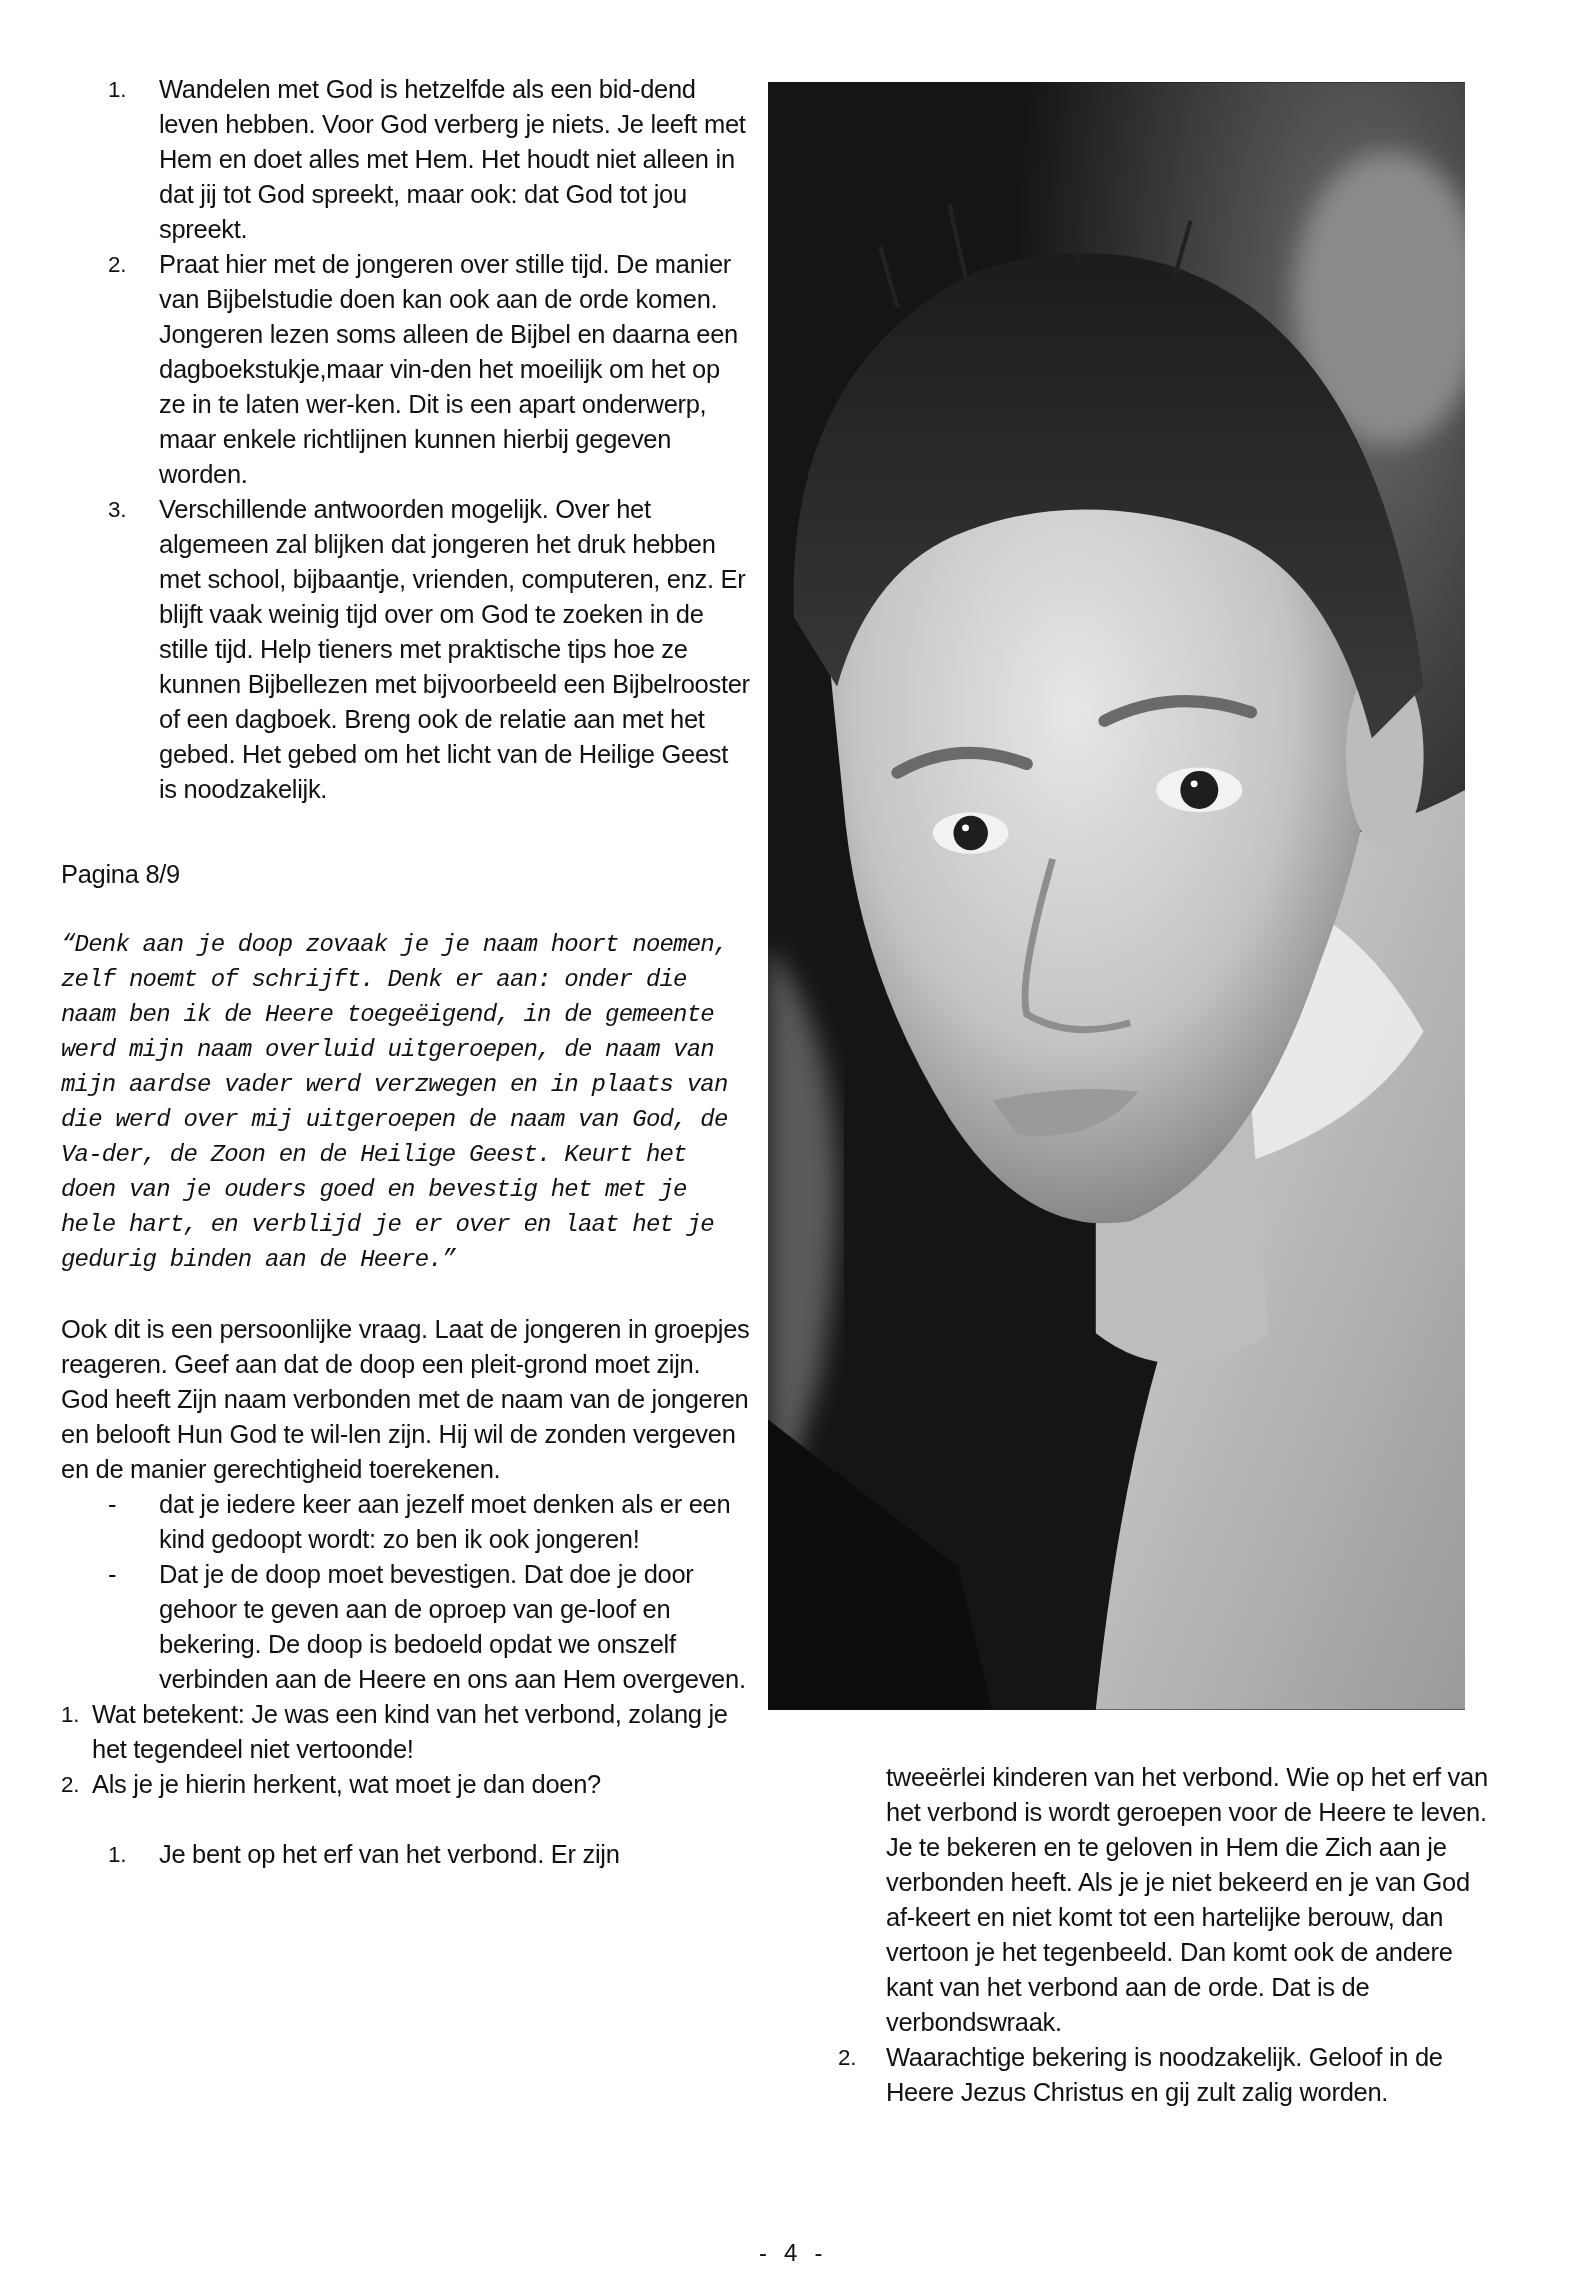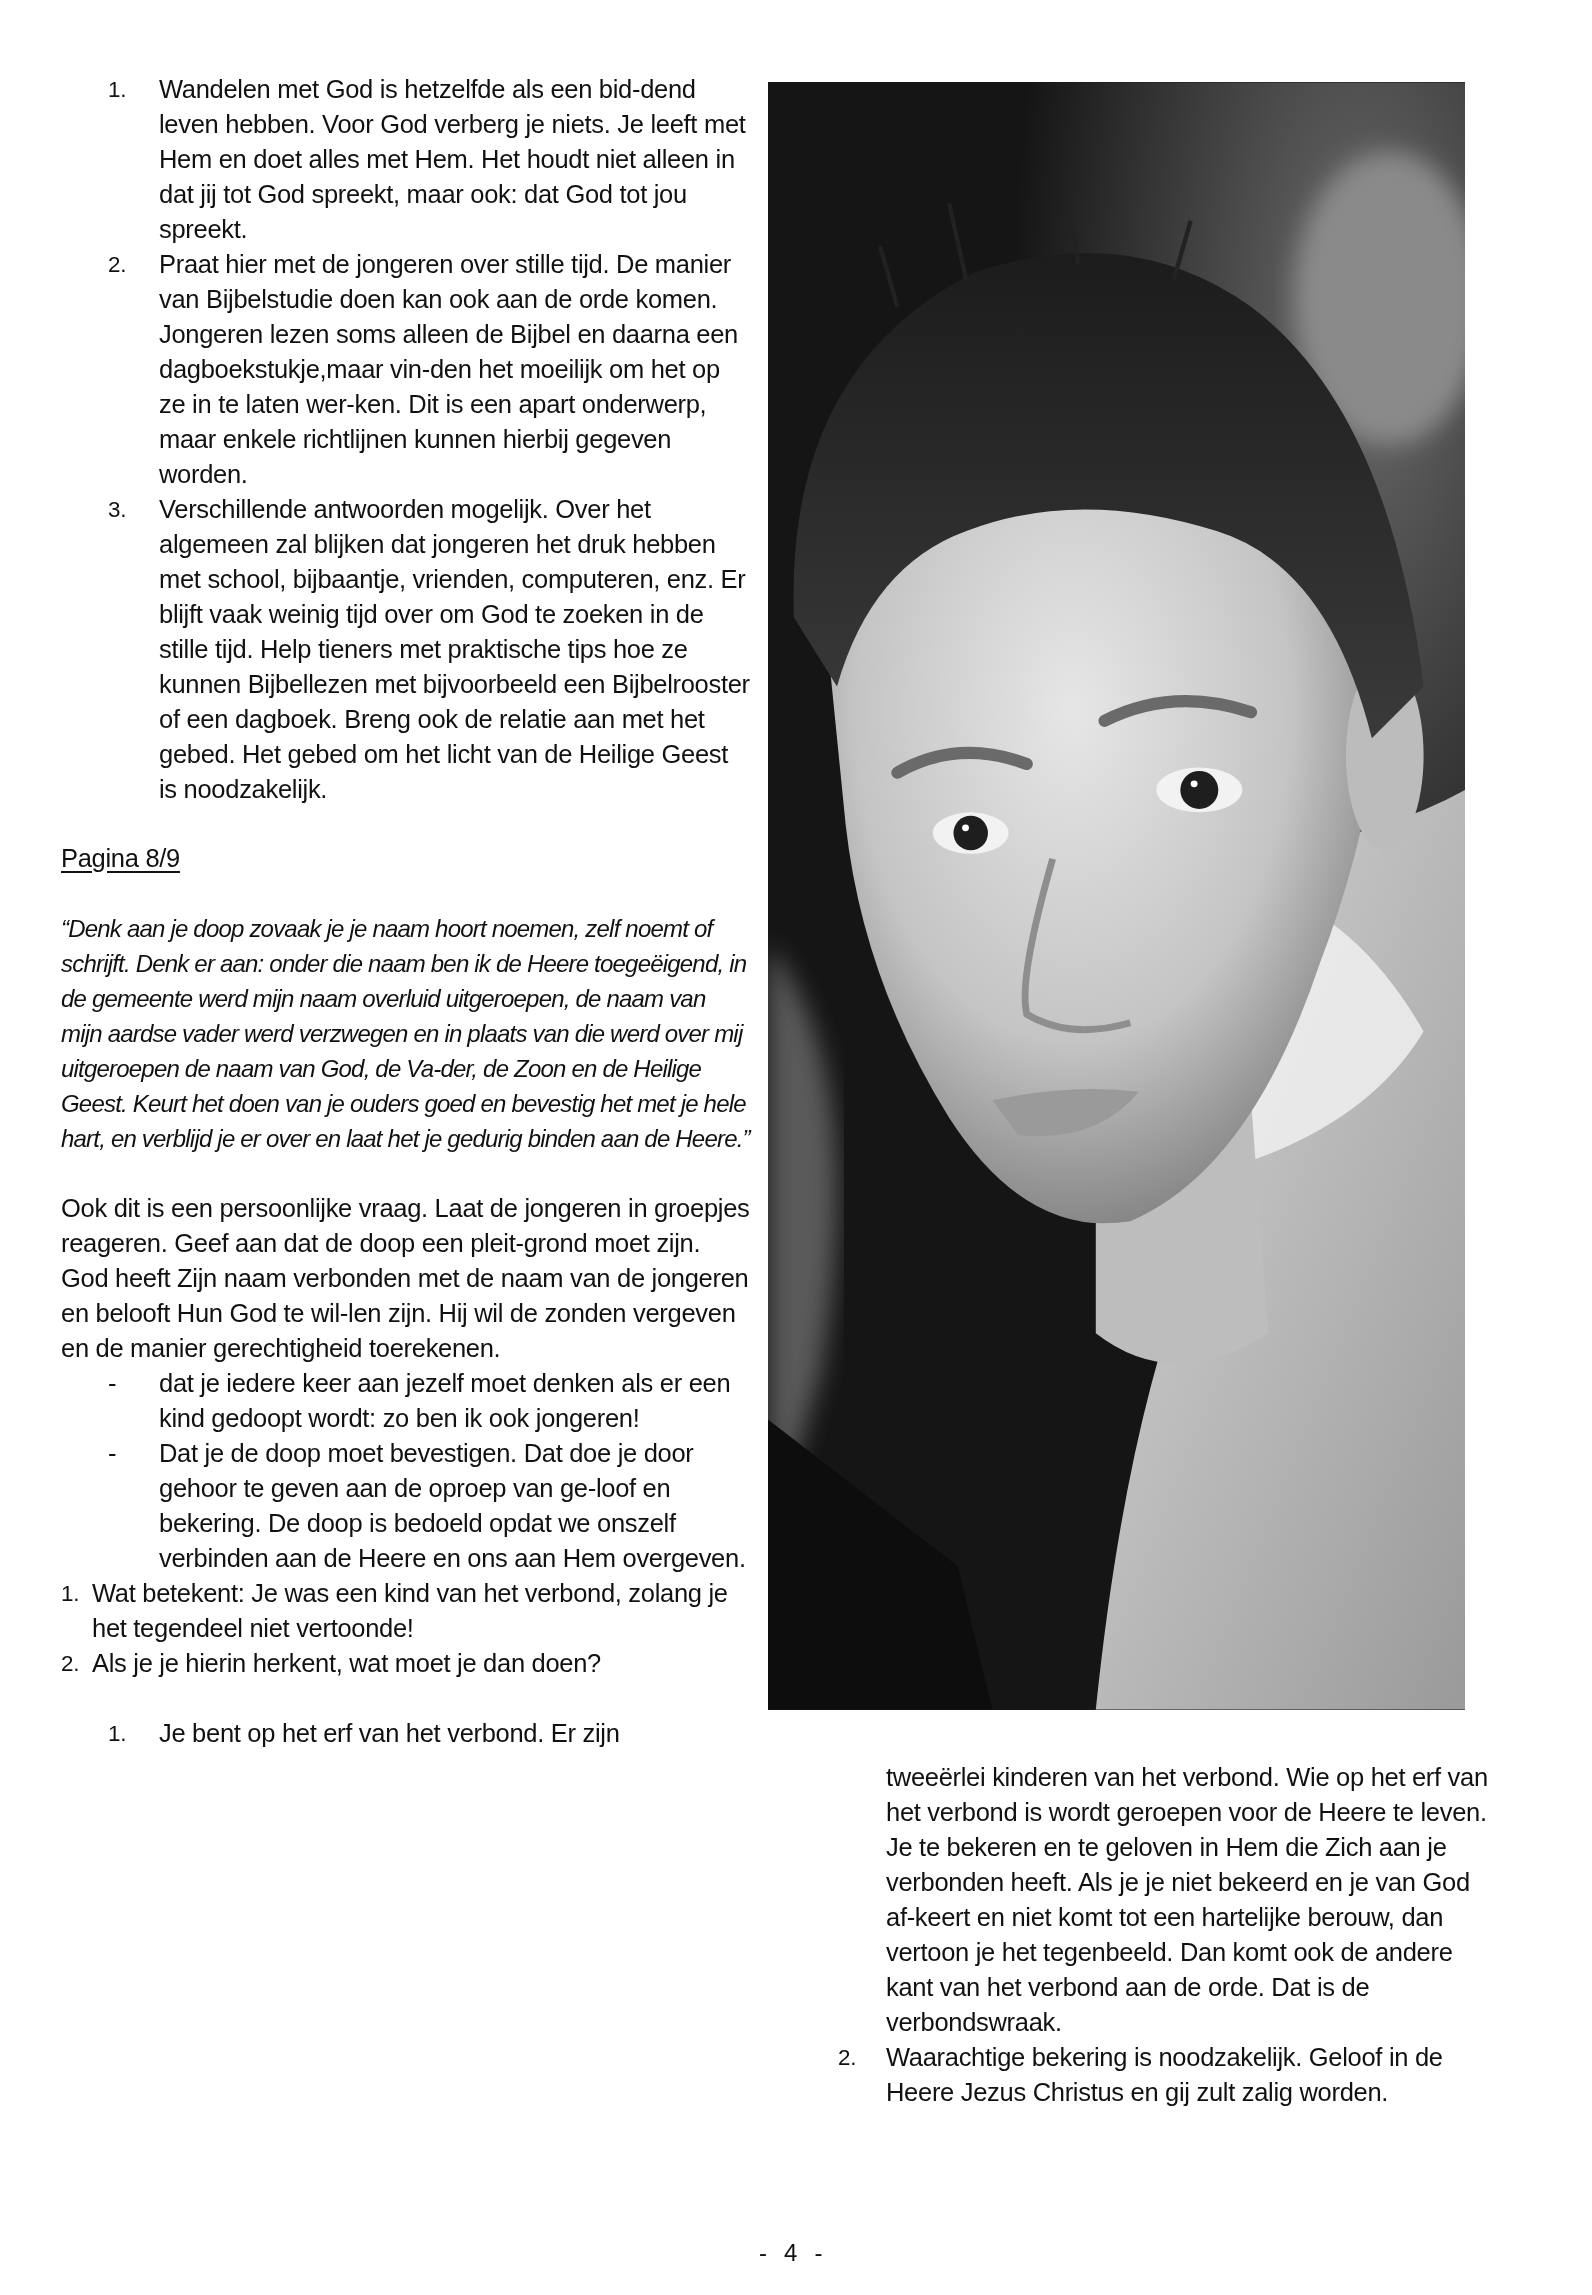--- a/index.html
+++ b/index.html
@@ -6,22 +6,22 @@
   body {
     width: 1592px; height: 2295px; position: relative; overflow: hidden;
     font-family: "Liberation Sans", "DejaVu Sans", sans-serif;
     color: #111111;
   }
   .txt { font-size: 25.5px; line-height: 35px; letter-spacing: -0.3px; transform-origin: left top; }
   .col-left { position: absolute; left: 61px; top: 72px; width: 690px; }
   .numlist { position: relative; }
   .numlist .item { position: relative; padding-left: 98px; }
   .numlist .num { position: absolute; left: 47px; top: 0; font-size: 22.4px; }
-  .section-heading { margin-top: 34px; text-decoration: underline; text-underline-offset: 4.3px; }
-  .quote { margin-top: 35px; font-style: italic; font-family: Liberation Sans, sans-serif; font-size: 24px; letter-spacing: -0.8px; }
+  .section-heading { margin-top: 50px; text-underline-offset: 4.3px; }
+  .quote { margin-top: 35px; font-style: italic; font-family: Liberation Mono, monospace; font-size: 24px; letter-spacing: -0.8px; }
   .para { margin-top: 35px; }
   .dashlist .item { position: relative; padding-left: 98px; }
   .dashlist .dash { position: absolute; left: 47px; top: 0; }
   .qlist .item { position: relative; padding-left: 31px; }
   .qlist .num { position: absolute; left: 0; top: 0; font-size: 22.4px; }
   .answers { margin-top: 35px; }
   .col-right { position: absolute; left: 826px; top: 1760px; width: 673px; }
   .col-right .item { position: relative; padding-left: 60px; }
   .col-right .num { position: absolute; left: 12px; top: 0; font-size: 22.4px; }
   .photo {

